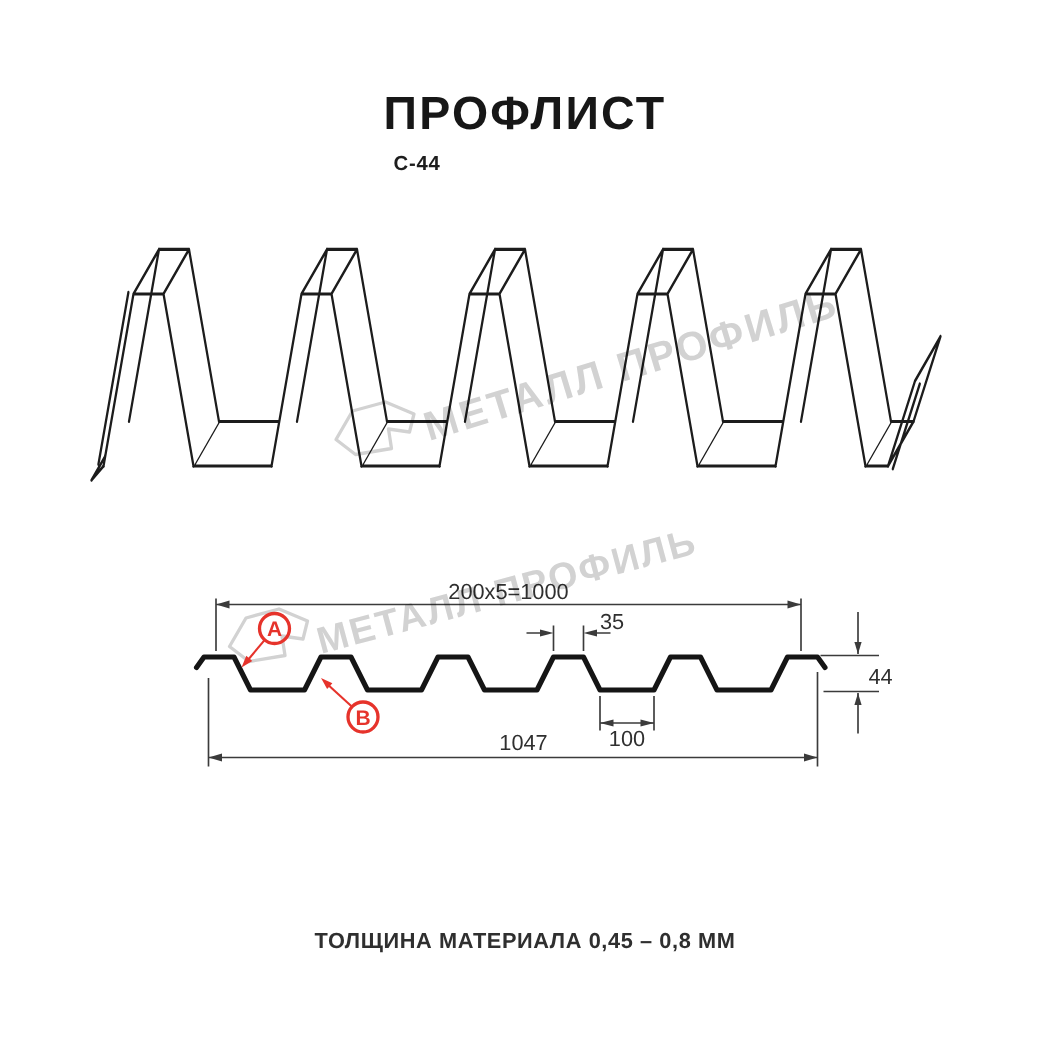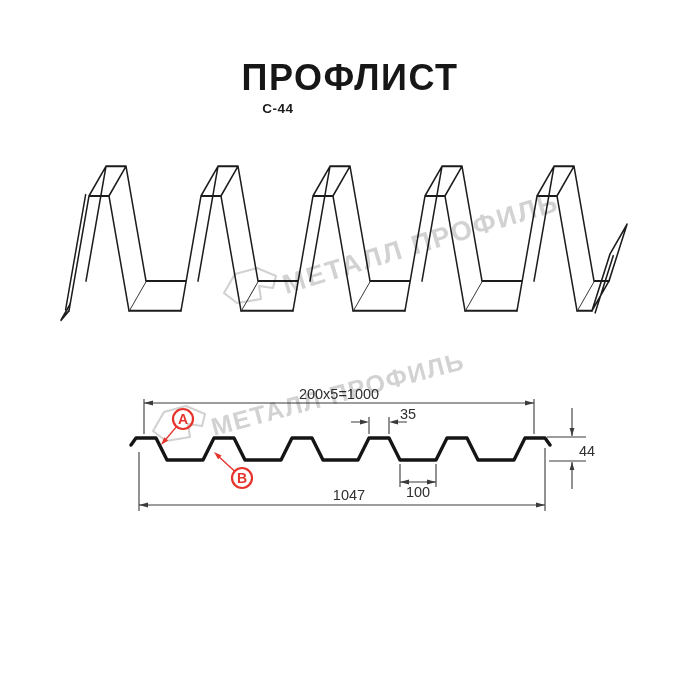--- a/index.html
+++ b/index.html
@@ -1,20 +1,20 @@
 <!DOCTYPE html>
 <html><head>
 <meta charset="utf-8">
 <style>
   html,body{margin:0;padding:0;}
   body{width:700px;height:700px;background:#ffffff;position:relative;overflow:hidden;
        font-family:"Liberation Sans", sans-serif;}
   .page{position:absolute;inset:0;background:#ffffff;}
   .title{position:absolute;top:60px;left:0;width:700px;text-align:center;
-         font-size:36px;font-weight:bold;letter-spacing:1.5px;color:#171717;line-height:1;}
+         font-size:31px;font-weight:bold;letter-spacing:1.5px;color:#171717;line-height:1;}
   .subtitle{position:absolute;top:102px;left:0;width:556px;text-align:center;
          font-size:13.5px;font-weight:bold;letter-spacing:0.5px;color:#1d1d1d;line-height:1;}
   .footer-note{position:absolute;top:621px;left:0;width:700px;text-align:center;
          font-size:14.5px;font-weight:bold;letter-spacing:0.4px;color:#2f2f2f;line-height:1;}
   svg.stage{position:absolute;left:0;top:0;width:700px;height:700px;}
   svg text{font-family:"Liberation Sans", sans-serif;}
   .wm{mix-blend-mode:multiply;}
 </style>
 </head>
 <body>
@@ -131,13 +131,14 @@
       </g>
       <g fill="#e6332b" stroke="none">
         <polygon points="161,445 164.2,437.2 168.2,440.6"></polygon>
         <polygon points="214,452 221.6,455.5 218.1,459.3"></polygon>
         <text x="183" y="424" text-anchor="middle" font-size="14" font-weight="bold">A</text>
         <text x="242" y="483" text-anchor="middle" font-size="14" font-weight="bold">B</text>
       </g>
     </g>
   </svg>
 
+  <div class="footer-note">ТОЛЩИНА МАТЕРИАЛА 0,45 – 0,8 ММ</div>
 </div>
 
 </body></html>

